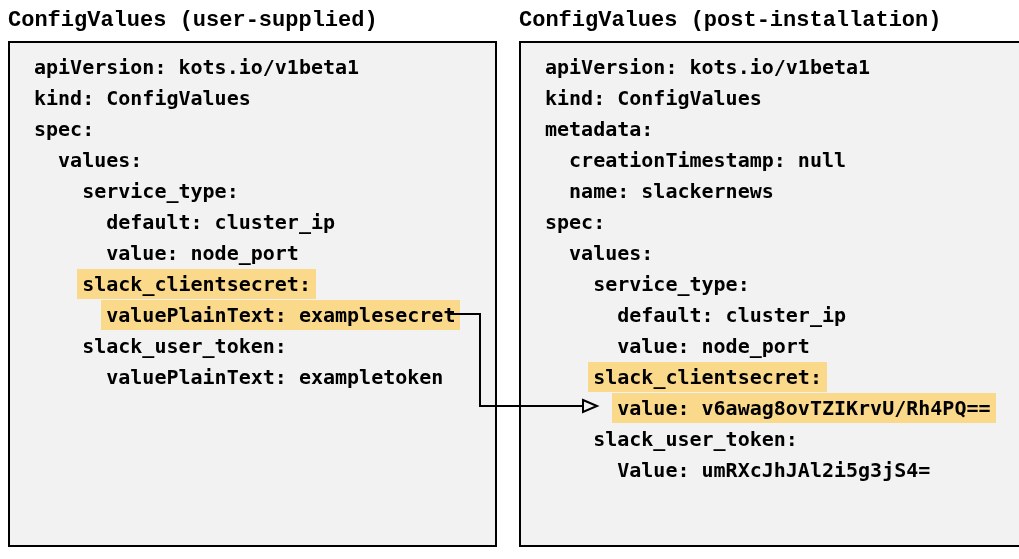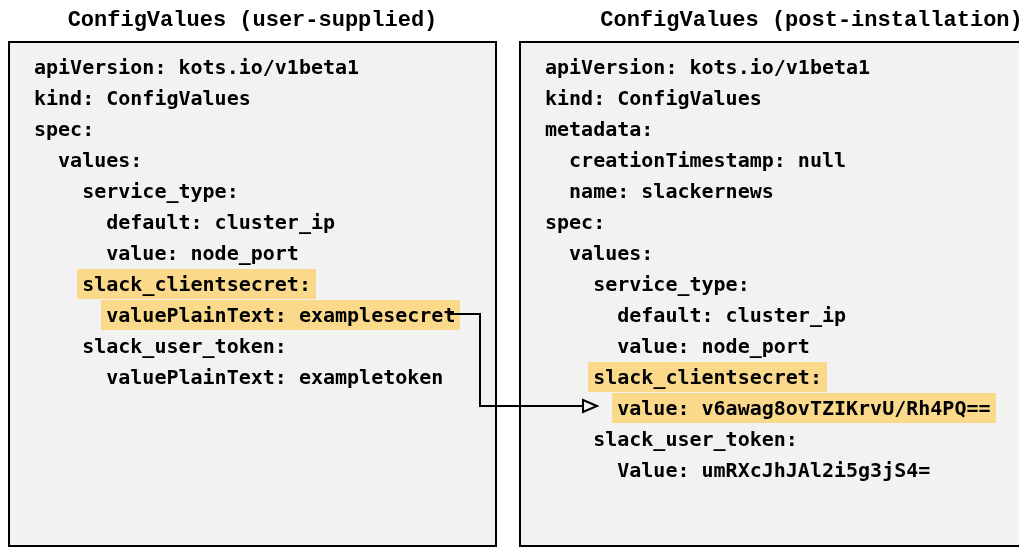--- a/index.html
+++ b/index.html
@@ -17,21 +17,20 @@
     height: 559px;
   }
   .panel-group {
     position: absolute;
     top: 8px;
   }
   .panel-group.left  { left: 8px;   width: 489px; }
   .panel-group.right { left: 519px; width: 585px; }
   .panel-title {
     margin: 0 0 7px 0;
-    text-align: center;
     font-size: 22px;
     font-weight: bold;
     color: #000000;
     line-height: 26px;
     letter-spacing: 0;
   }
   .panel-box {
     box-sizing: border-box;
     width: 100%;
     height: 506px;

